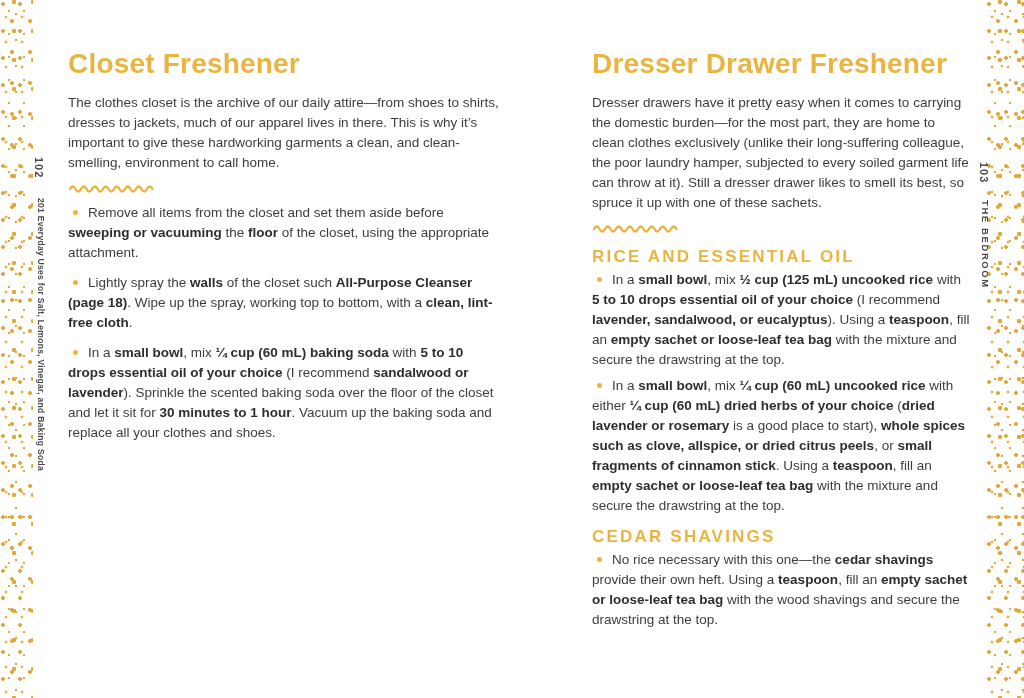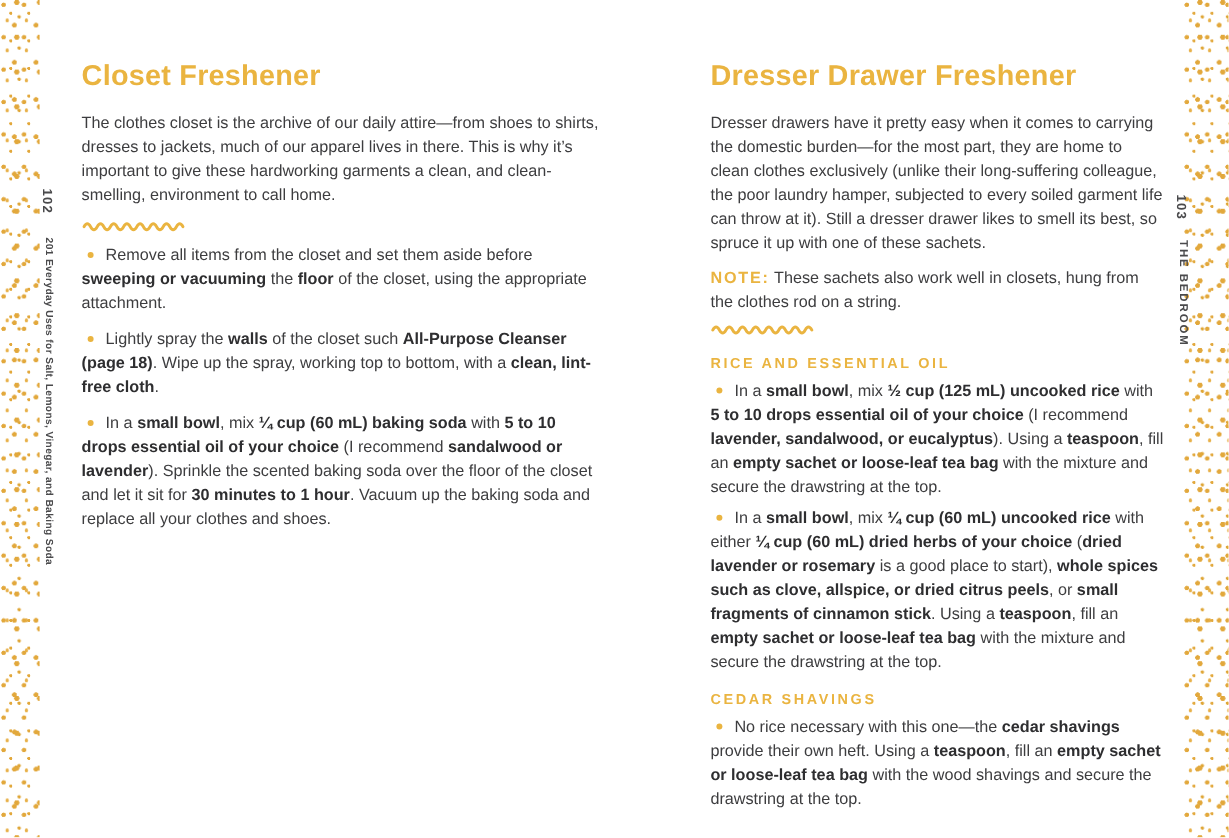--- a/index.html
+++ b/index.html
@@ -52,21 +52,21 @@
   #pg-right-num  { left: 974px; top: 162px; }
   #chapter-v     { left: 975px; top: 200px; font-weight: 700; font-size: 9.5px; letter-spacing: 1.6px; }
 
   
   .page { position: absolute; top: 50px; }
   .page-left  { left: 68px;  width: 436px; }
   .page-right { left: 592px; width: 378px; }
 
   h1.recipe-title {
     margin: 0 0 15px 0;
-    font-size: 24px;
+    font-size: 28px;
     line-height: 28px;
     font-weight: 700;
     color: var(--accent);
     letter-spacing: 0.2px;
   }
   p { margin: 0 0 9px 0; }
   b { font-weight: 700; color: var(--bold); }
 
   .squiggle { display: block; margin: 1px 0 7px 0; }
 
@@ -80,21 +80,21 @@
     vertical-align: middle;
   }
   .note-label {
     color: var(--accent);
     font-weight: 700;
     letter-spacing: 1.5px;
   }
   .note { margin: 0 0 6px 0; }
   h2.section-heading {
     margin: 13px 0 5px 0;
-    font-size: 12px;
+    font-size: 17px;
     line-height: 16px;
     font-weight: 700;
     letter-spacing: 2.2px;
     color: var(--accent);
   }
   section .bullet { margin-bottom: 6px; }
 </style>
 </head>
 <body>
 
@@ -116,21 +116,20 @@
       <path d="M2 7 Q4.75 2 7.5 7 T13 7 T18.5 7 T24 7 T29.5 7 T35 7 T40.5 7 T46 7 T51.5 7 T57 7 T62.5 7 T68 7 T73.5 7 T79 7 T84.5 7" fill="none" stroke="#EAB440" stroke-width="2.4" stroke-linecap="round"></path>
     </svg>
     <p class="bullet"><span class="dot-marker"></span><span><span>Remove all items from the closet and set them aside before </span><b>sweeping or vacuuming</b><span> the </span><b>floor</b><span> of the closet, using the appropriate attachment.</span></span></p>
     <p class="bullet"><span class="dot-marker"></span><span><span>Lightly spray the </span><b>walls</b><span> of the closet such </span><b>All-Purpose Cleanser (page 18)</b><span>. Wipe up the spray, working top to bottom, with a </span><b>clean, lint-free cloth</b><span>.</span></span></p>
     <p class="bullet"><span class="dot-marker"></span><span><span>In a </span><b>small bowl</b><span>, mix </span><b>¼ cup (60 mL) baking soda</b><span> with </span><b>5 to 10 drops essential oil of your choice</b><span> (I recommend </span><b>sandalwood or lavender</b><span>). Sprinkle the scented baking soda over the floor of the closet and let it sit for </span><b>30 minutes to 1 hour</b><span>. Vacuum up the baking soda and replace all your clothes and shoes.</span></span></p>
   </main>
 
   <main class="page page-right">
     <h1 class="recipe-title">Dresser Drawer Freshener</h1>
     <p class="intro">Dresser drawers have it pretty easy when it comes to carrying the domestic burden—for the most part, they are home to clean clothes exclusively (unlike their long-suffering colleague, the poor laundry hamper, subjected to every soiled garment life can throw at it). Still a dresser drawer likes to smell its best, so spruce it up with one of these sachets.</p>
-    <p class="note"><span class="note-label">NOTE:</span> <span>These sachets also work well in closets, hung from the clothes rod on a string.</span></p>
     <svg class="squiggle" width="88" height="14" viewBox="0 0 88 14">
       <path d="M2 7 Q4.75 2 7.5 7 T13 7 T18.5 7 T24 7 T29.5 7 T35 7 T40.5 7 T46 7 T51.5 7 T57 7 T62.5 7 T68 7 T73.5 7 T79 7 T84.5 7" fill="none" stroke="#EAB440" stroke-width="2.4" stroke-linecap="round"></path>
     </svg>
 
     <section>
       <h2 class="section-heading">RICE AND ESSENTIAL OIL</h2>
       <p class="bullet"><span class="dot-marker"></span><span><span>In a </span><b>small bowl</b><span>, mix </span><b>½ cup (125 mL) uncooked rice</b><span> with </span><b>5 to 10 drops essential oil of your choice</b><span> (I recommend </span><b>lavender, sandalwood, or eucalyptus</b><span>). Using a </span><b>teaspoon</b><span>, fill an </span><b>empty sachet or loose-leaf tea bag</b><span> with the mixture and secure the drawstring at the top.</span></span></p>
     </section>
 
     <section>

